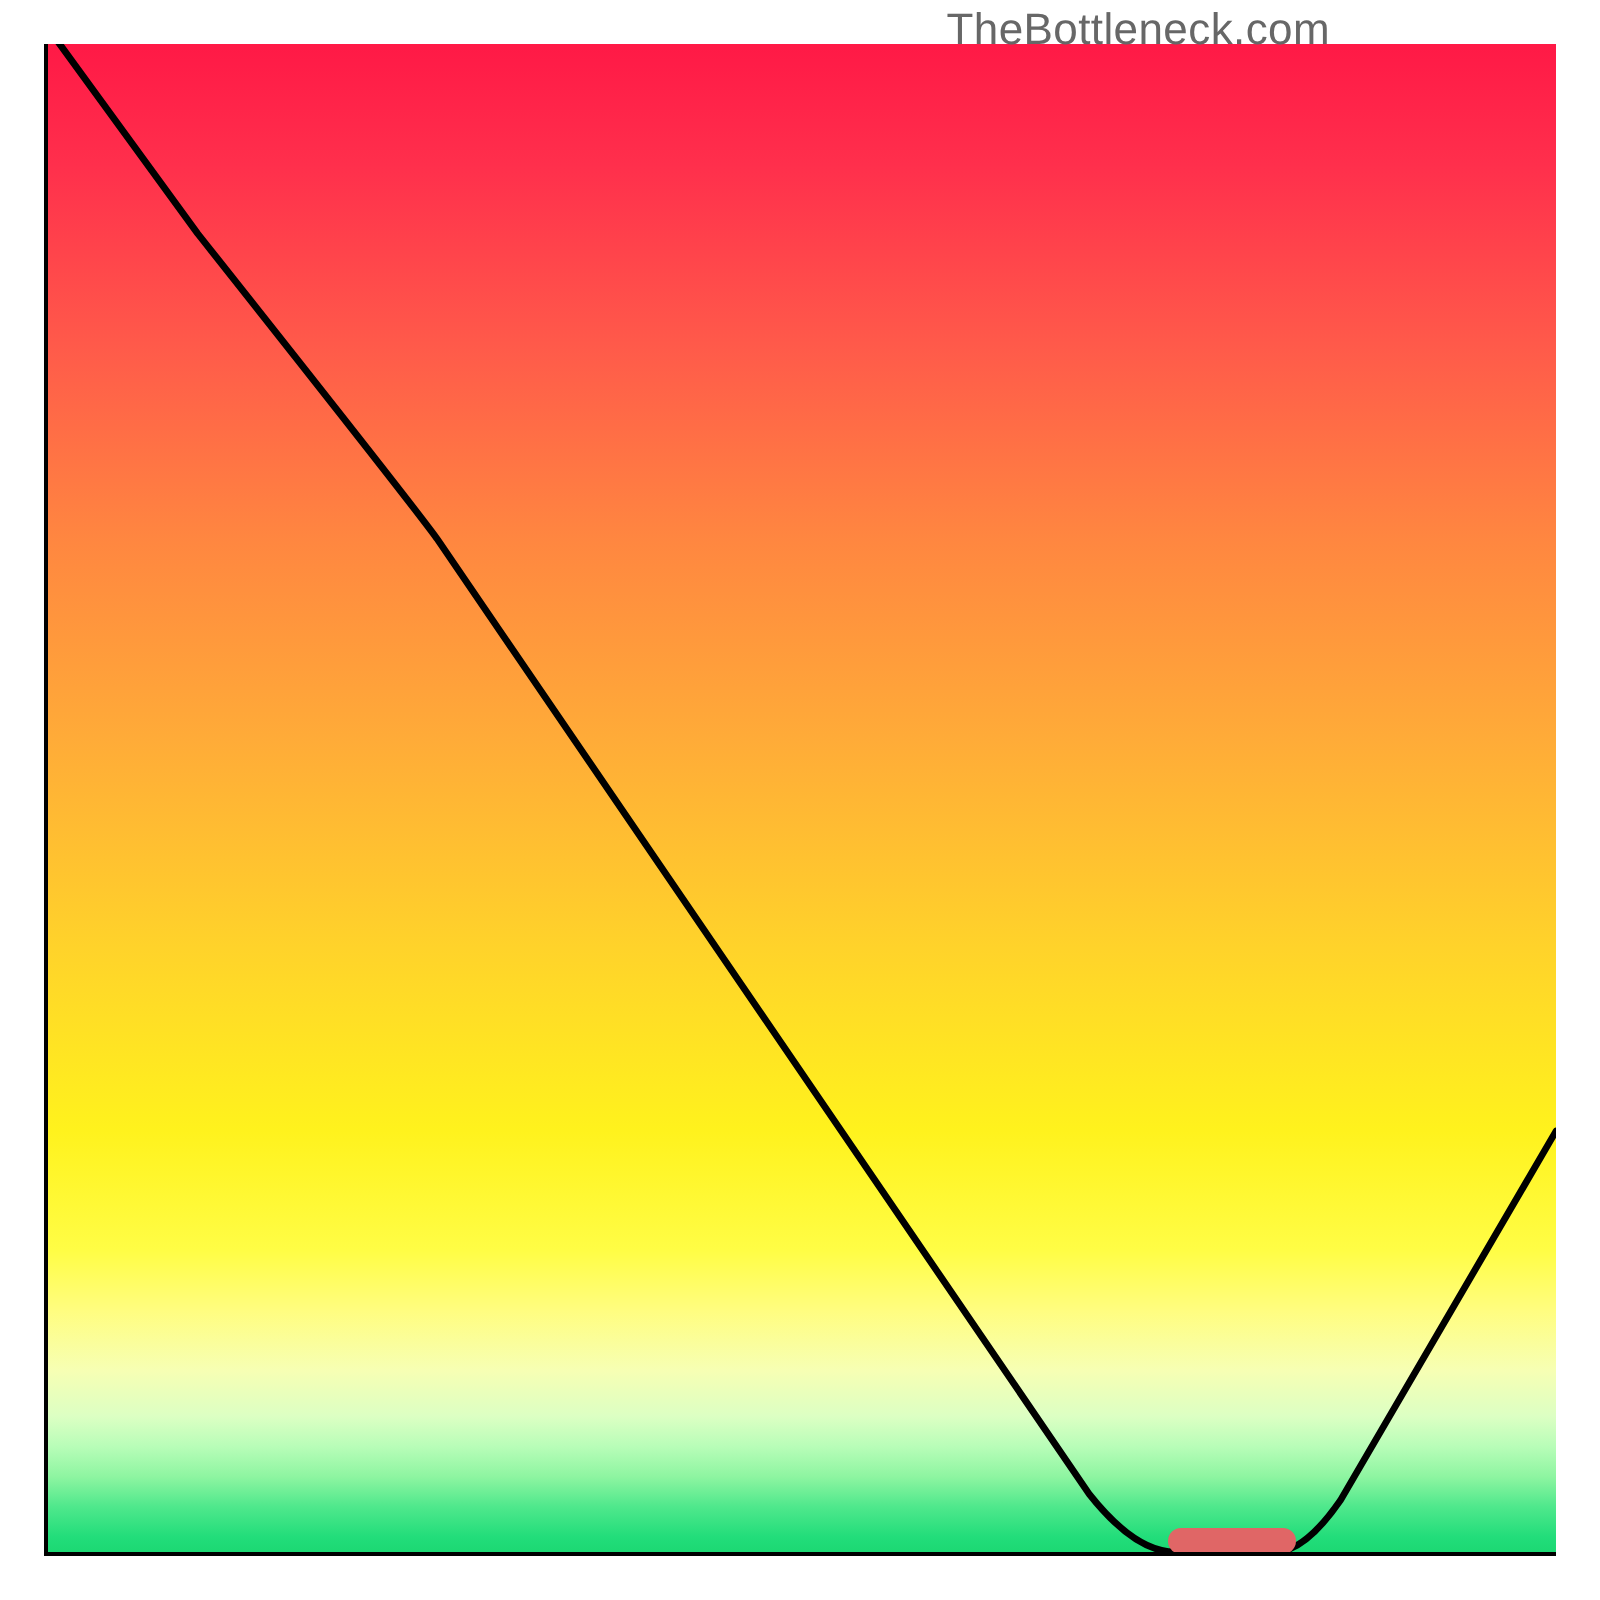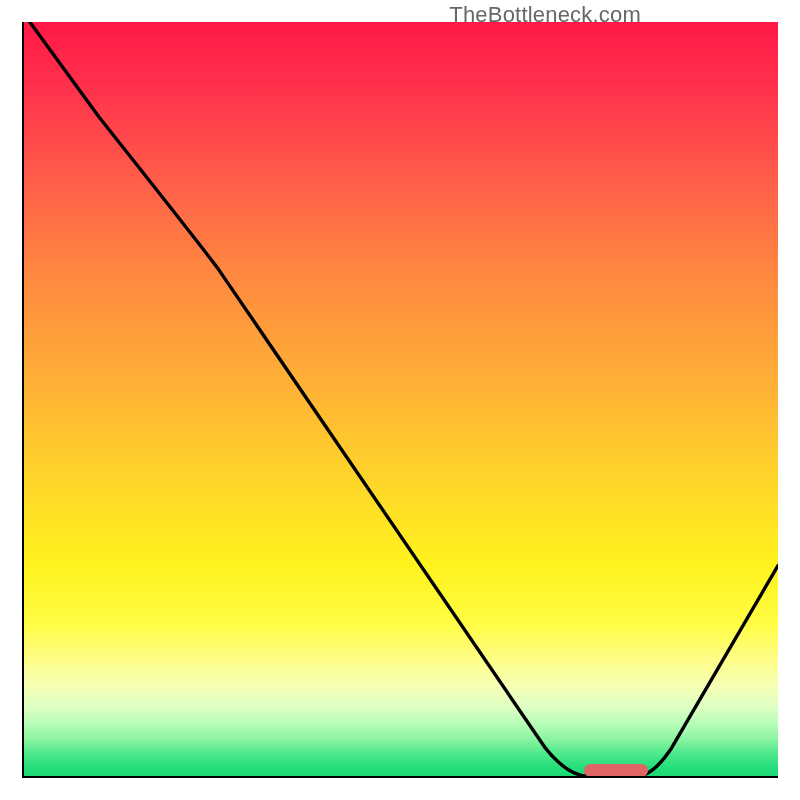--- a/index.html
+++ b/index.html
@@ -8,20 +8,21 @@
     width: 800px;
     height: 800px;
     overflow: hidden;
     background: #ffffff;
     font-family: Arial, Helvetica, sans-serif;
   }
   .chart-wrap {
     position: relative;
     width: 651px;
     height: 800px;
+    padding-left: 24px;
   }
   .watermark {
     position: absolute;
     top: 2px;
     right: 10px;
     font-size: 22px;
     font-weight: 500;
     color: #676767;
     letter-spacing: 0.2px;
     z-index: 100;

